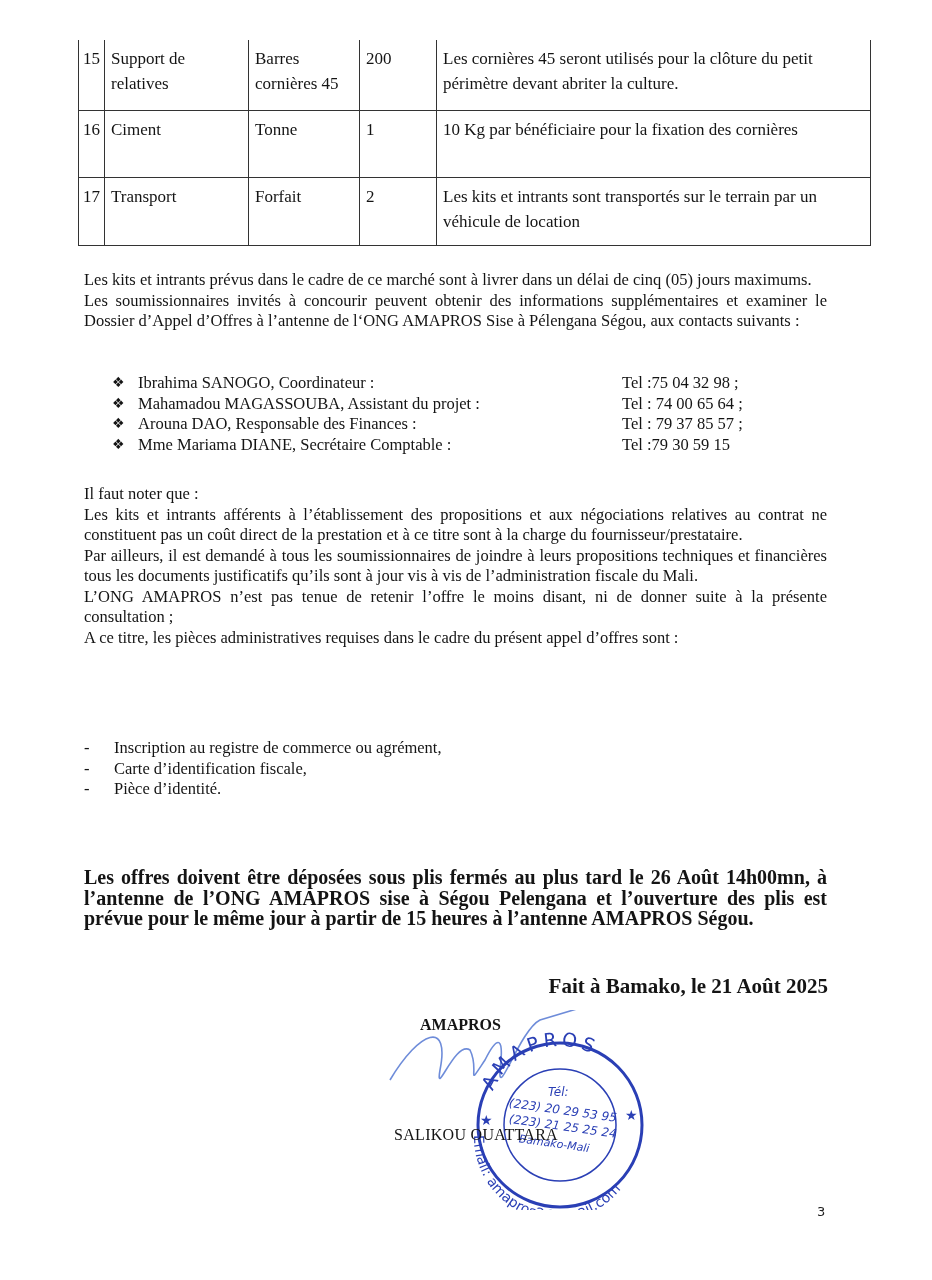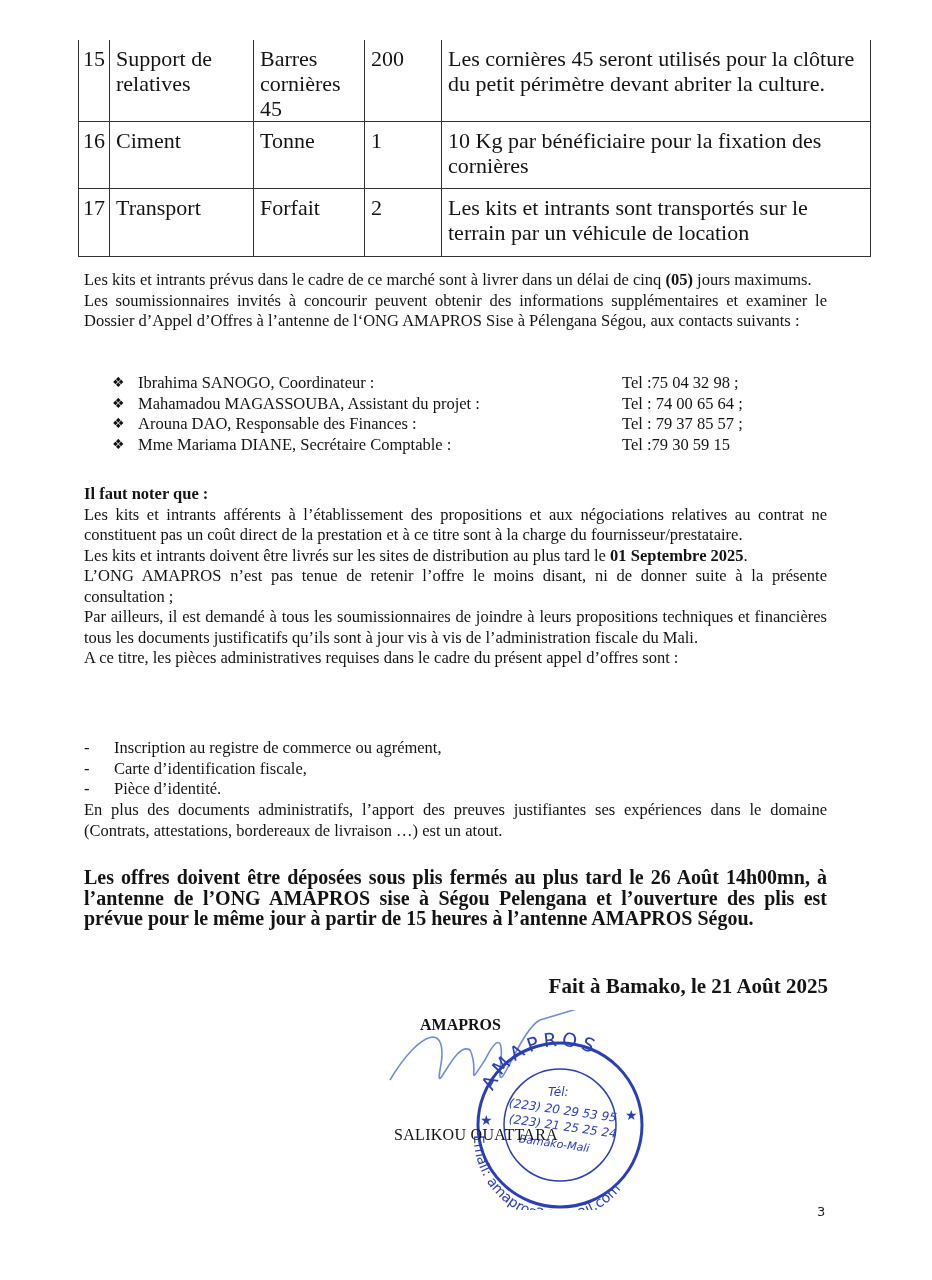--- a/index.html
+++ b/index.html
@@ -1,31 +1,31 @@
 <!DOCTYPE html>
 <html><head>
 <meta charset="utf-8">
 <style>
   html, body { margin:0; padding:0; }
   body { width:932px; height:1280px; background:#ffffff; position:relative; overflow:hidden;
          font-family:"Liberation Serif", serif; color:#141414; }
   .page { position:absolute; left:0; top:0; width:932px; height:1280px; }
   table.items { position:absolute; left:78px; top:40px; width:793px; border-collapse:collapse;
-                font-size:22px; line-height:25px; }
+                font-size:17px; line-height:25px; }
   table.items td { border:1.5px solid #333; vertical-align:top; padding:6px 4px 0 6px; }
   table.items tr.r15 td { height:64px; border-top:none; }
   table.items tr.r16 td { height:60px; }
   table.items tr.r17 td { height:61px; }
   td.c-num { width:17px; padding-left:4px !important; }
   td.c-name { width:133px; }
   td.c-unit { width:100px; }
   td.c-qty { width:66px; }
   .text { position:absolute; left:84px; width:743px; font-size:16.5px; line-height:20.5px; text-align:justify; }
   .text p { margin:0; }
-  b { font-weight:bold; }
+  b { font-weight:normal; }
   .contacts { position:absolute; left:112px; top:373px; width:720px; font-size:16.5px; line-height:20.5px; }
   .contact { display:flex; height:20.5px; }
   .contact .bullet { width:26px; font-size:14px; }
   .contact .name { width:484px; }
   .contact .tel { flex:1; }
   .list { position:absolute; left:84px; top:738px; font-size:16.5px; line-height:20.5px; }
   .list .li { display:flex; }
   .list .dash { width:30px; }
   .bold-block { position:absolute; left:84px; width:743px; top:867px; font-size:20px; line-height:20.5px;
                 font-weight:bold; text-align:justify; }
@@ -90,44 +90,40 @@
     <div class="contact">
       <span class="bullet">❖</span>
       <span class="name">Mme Mariama DIANE, Secrétaire Comptable :</span>
       <span class="tel">Tel :79 30 59 15</span>
     </div>
   </div>
 
   <div class="text" style="top:484px;">
     <p><b>Il faut noter que :</b></p>
     <p>Les kits et intrants afférents à l’établissement des propositions et aux négociations relatives au contrat ne constituent pas un coût direct de la prestation et à ce titre sont à la charge du fournisseur/prestataire.</p>
-    <p><span>Les kits et intrants doivent être livrés sur les sites de distribution au plus tard le </span><b>01 Septembre 2025</b><span>.</span></p>
+    <p>Par ailleurs, il est demandé à tous les soumissionnaires de joindre à leurs propositions techniques et financières tous les documents justificatifs qu’ils sont à jour vis à vis de l’administration fiscale du Mali.</p>
     <p>L’ONG AMAPROS n’est pas tenue de retenir l’offre le moins disant, ni de donner suite à la présente consultation ;</p>
-    <p>Par ailleurs, il est demandé à tous les soumissionnaires de joindre à leurs propositions techniques et financières tous les documents justificatifs qu’ils sont à jour vis à vis de l’administration fiscale du Mali.</p>
     <p>A ce titre, les pièces administratives requises dans le cadre du présent appel d’offres sont :</p>
   </div>
 
   <div class="list">
     <div class="li">
         <span class="dash">-</span>
         <span>Inscription au registre de commerce ou agrément,</span>
       </div>
     <div class="li">
         <span class="dash">-</span>
         <span>Carte d’identification fiscale,</span>
       </div>
     <div class="li">
         <span class="dash">-</span>
         <span>Pièce d’identité.</span>
       </div>
   </div>
 
-  <div class="text" style="top:800px;">
-    <p>En plus des documents administratifs, l’apport des preuves justifiantes ses expériences dans le domaine (Contrats, attestations, bordereaux de livraison …) est un atout.</p>
-  </div>
 
   <div class="bold-block">Les offres doivent être déposées sous plis fermés au plus tard le 26 Août 14h00mn, à l’antenne de l’ONG AMAPROS sise à Ségou Pelengana et l’ouverture des plis est prévue pour le même jour à partir de 15 heures à l’antenne AMAPROS Ségou.</div>
 
   <div class="fait">Fait à Bamako, le 21 Août 2025</div>
   <div class="org">AMAPROS</div>
 
   <svg class="stamp" viewBox="0 0 270 200">
     <defs>
       <path id="arcTop" d="M 108 108 A 72 72 0 0 1 252 108"></path>
       <path id="arcBot" d="M 95 115 A 80 80 0 0 0 258 140"></path>

